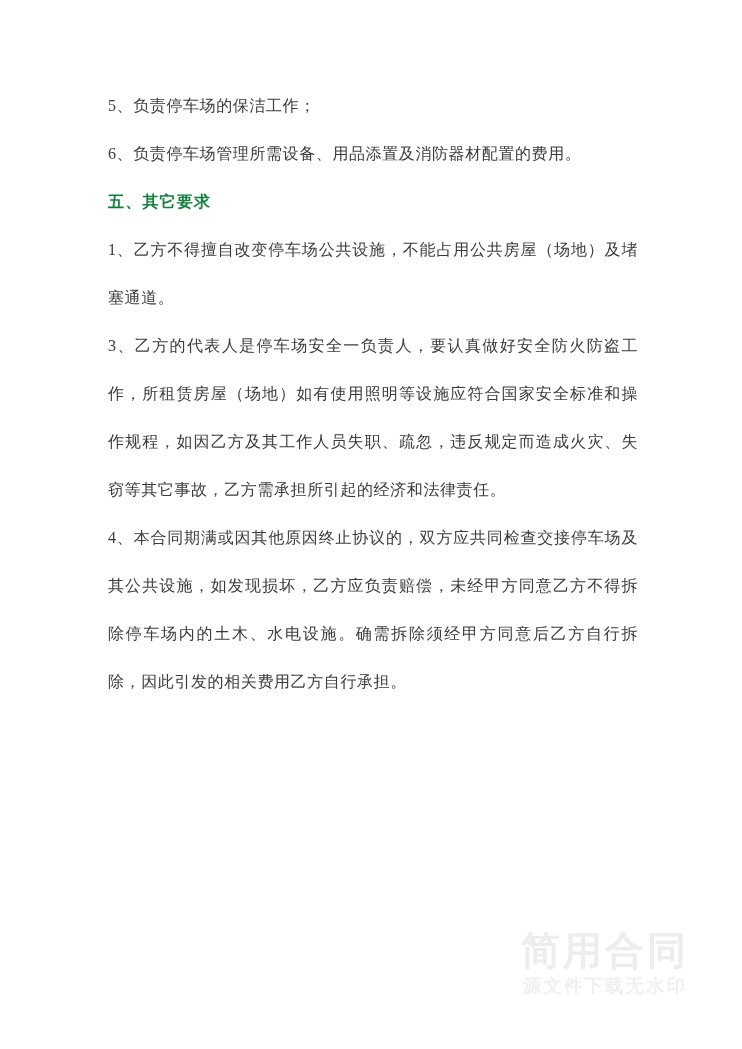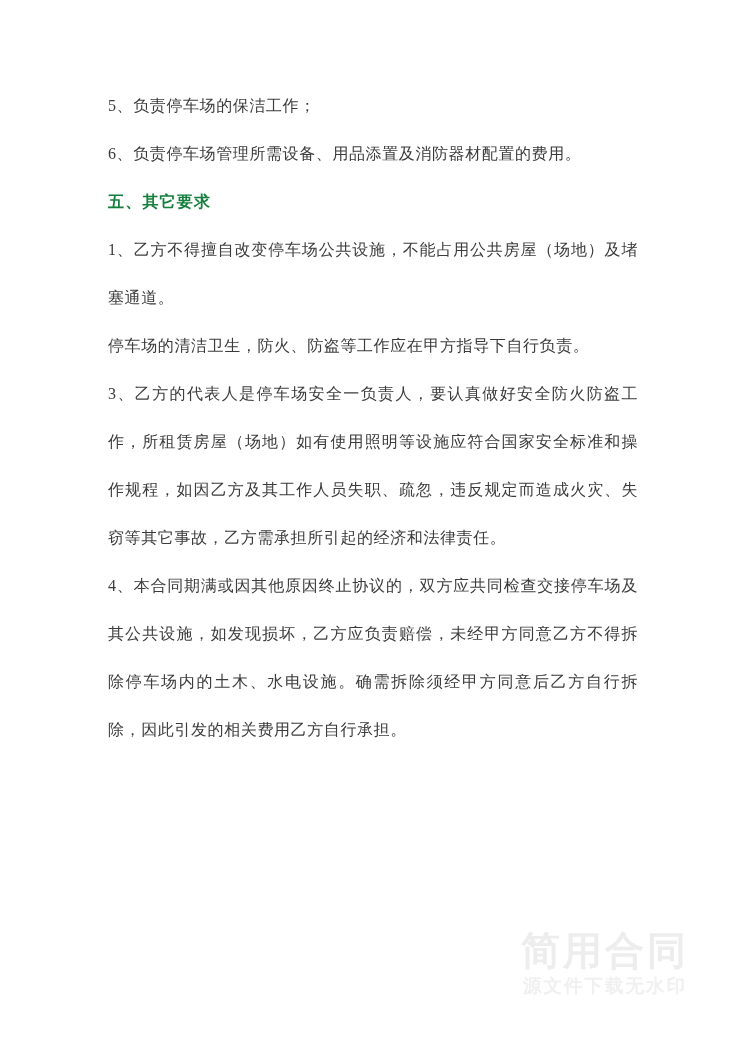--- a/index.html
+++ b/index.html
@@ -69,21 +69,20 @@
 <body>
 
 <div class="page">
 
   <div class="doc-body">
 
     <p class="para">5、负责停车场的保洁工作；</p>
     <p class="para">6、负责停车场管理所需设备、用品添置及消防器材配置的费用。</p>
     <p class="para heading">五、其它要求</p>
     <p class="para">1、乙方不得擅自改变停车场公共设施，不能占用公共房屋（场地）及堵塞通道。</p>
-    <p class="para">停车场的清洁卫生，防火、防盗等工作应在甲方指导下自行负责。</p>
     <p class="para">3、乙方的代表人是停车场安全一负责人，要认真做好安全防火防盗工作，所租赁房屋（场地）如有使用照明等设施应符合国家安全标准和操作规程，如因乙方及其工作人员失职、疏忽，违反规定而造成火灾、失窃等其它事故，乙方需承担所引起的经济和法律责任。</p>
     <p class="para">4、本合同期满或因其他原因终止协议的，双方应共同检查交接停车场及其公共设施，如发现损坏，乙方应负责赔偿，未经甲方同意乙方不得拆除停车场内的土木、水电设施。确需拆除须经甲方同意后乙方自行拆除，因此引发的相关费用乙方自行承担。</p>
 
   </div>
 
   <div class="watermark">
     <div class="wm-main">简用合同</div>
     <div class="wm-sub">源文件下载无水印</div>
   </div>
 

